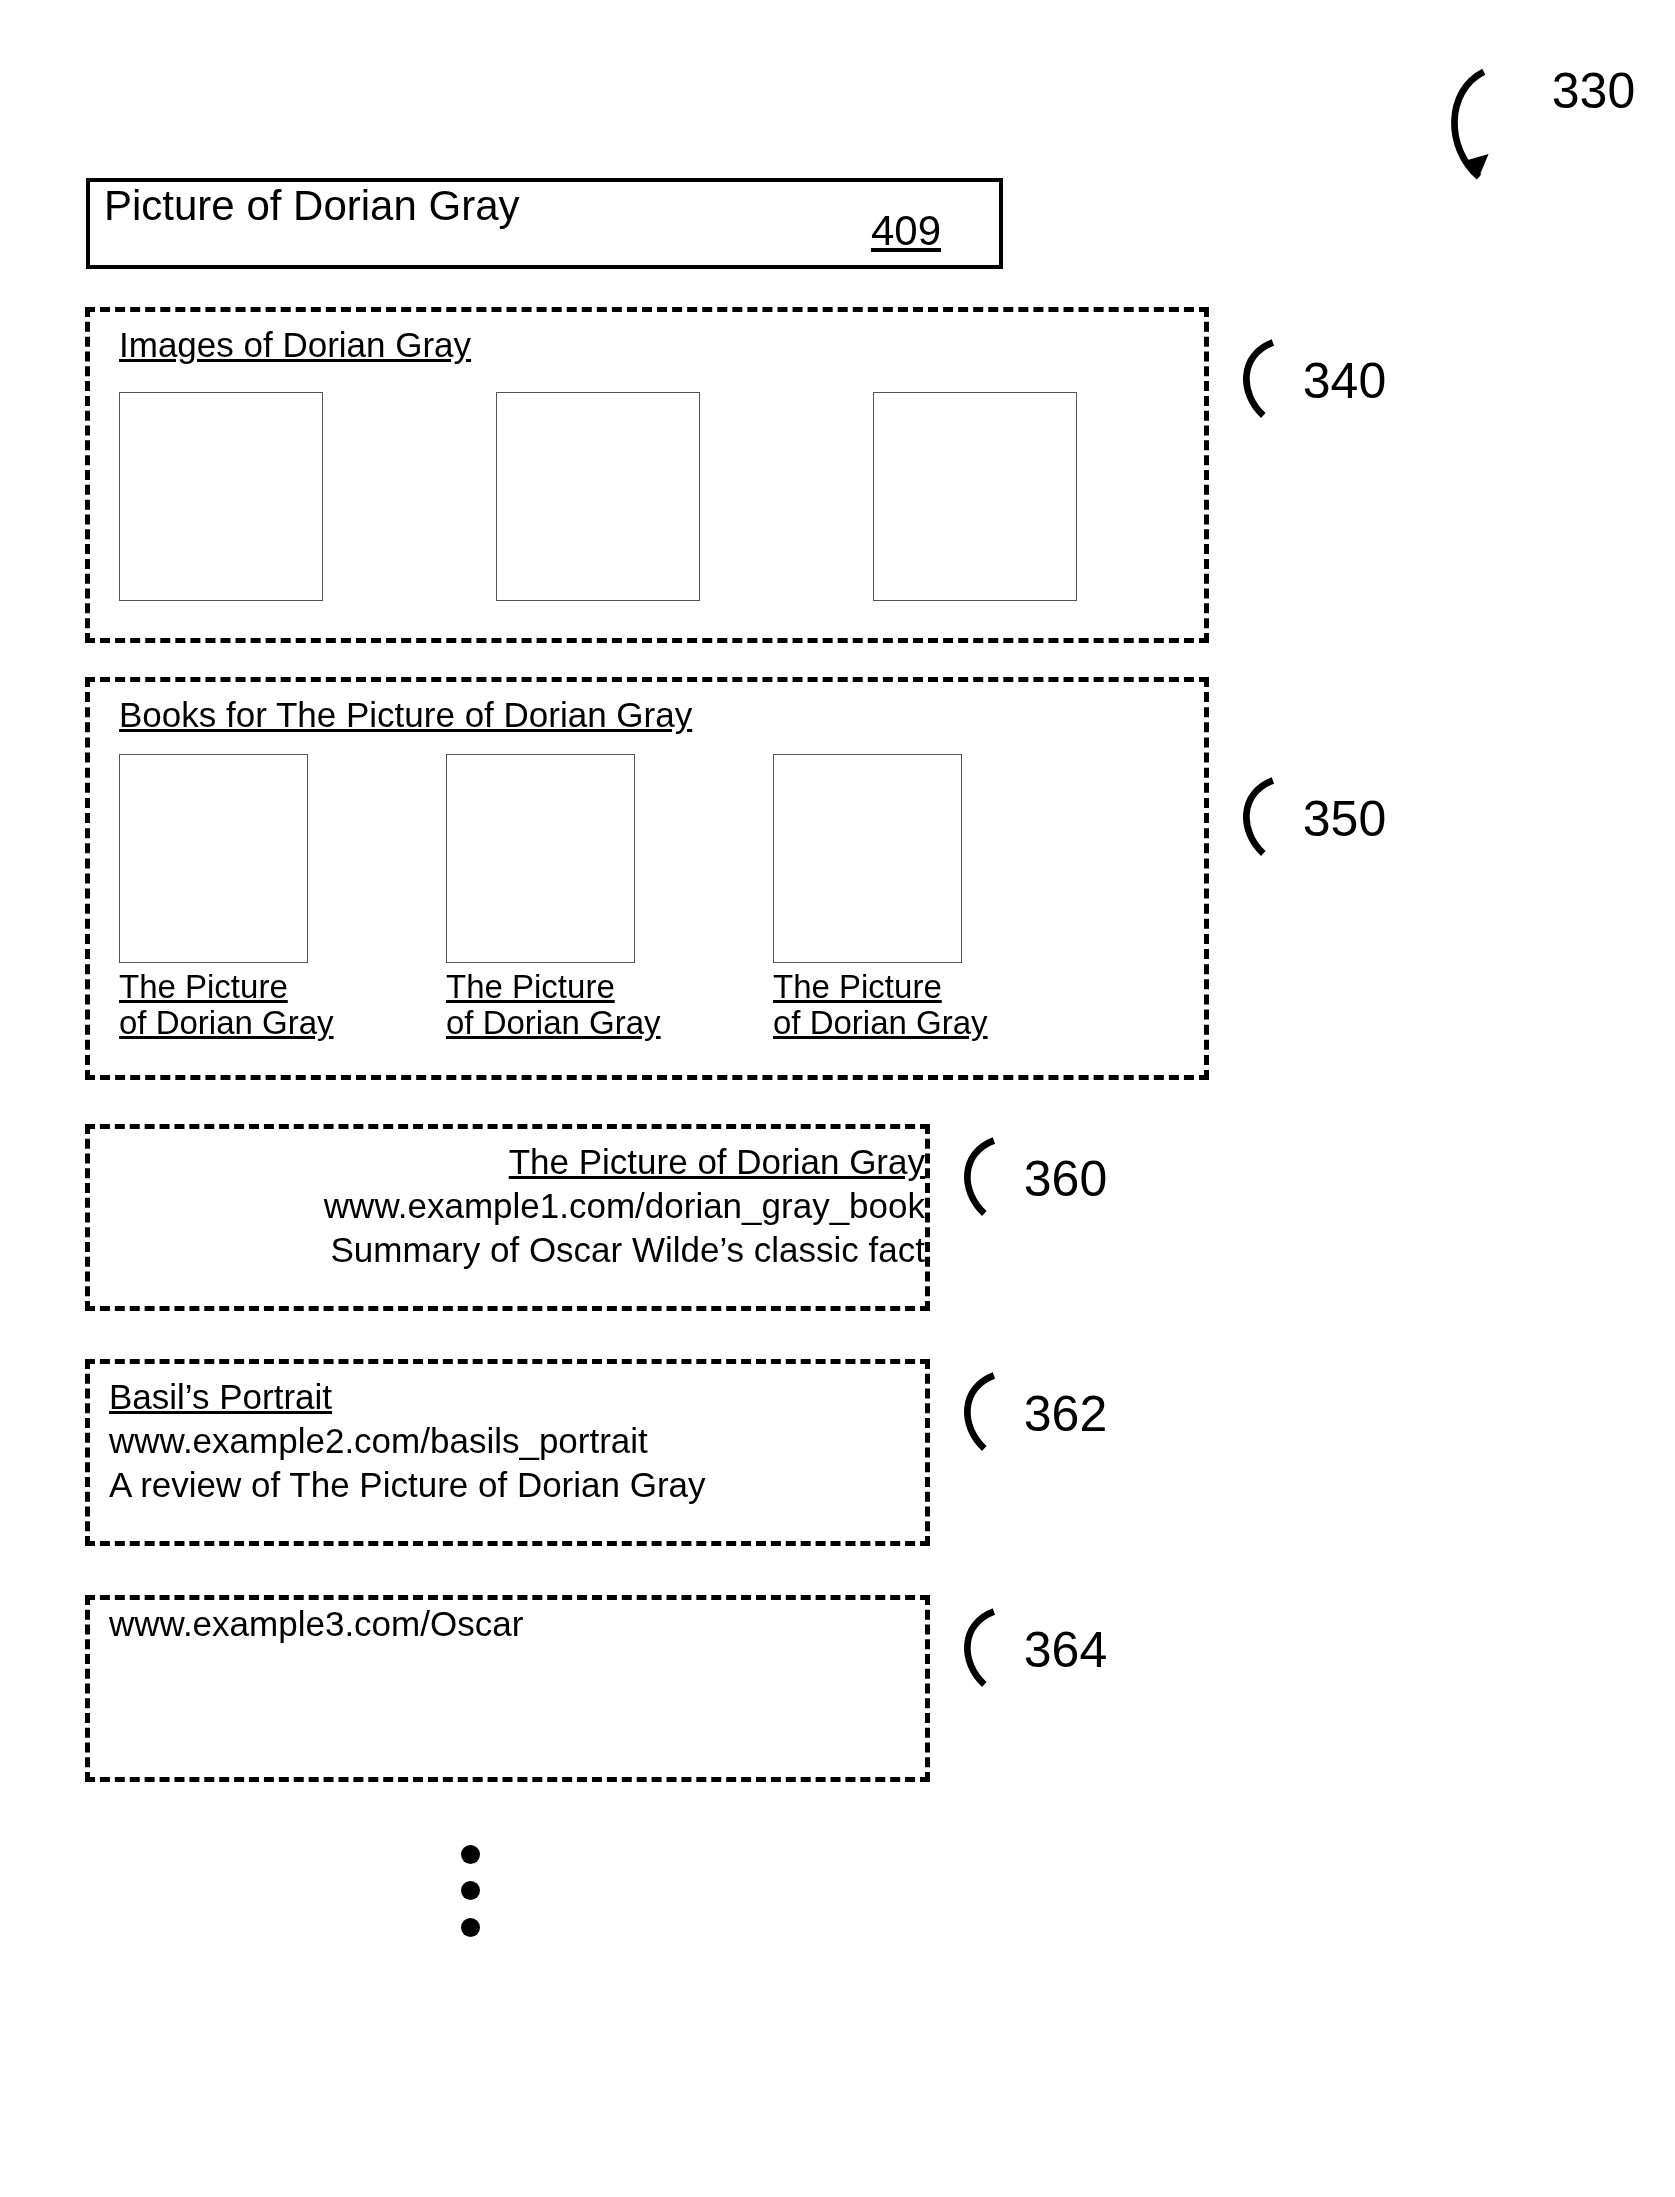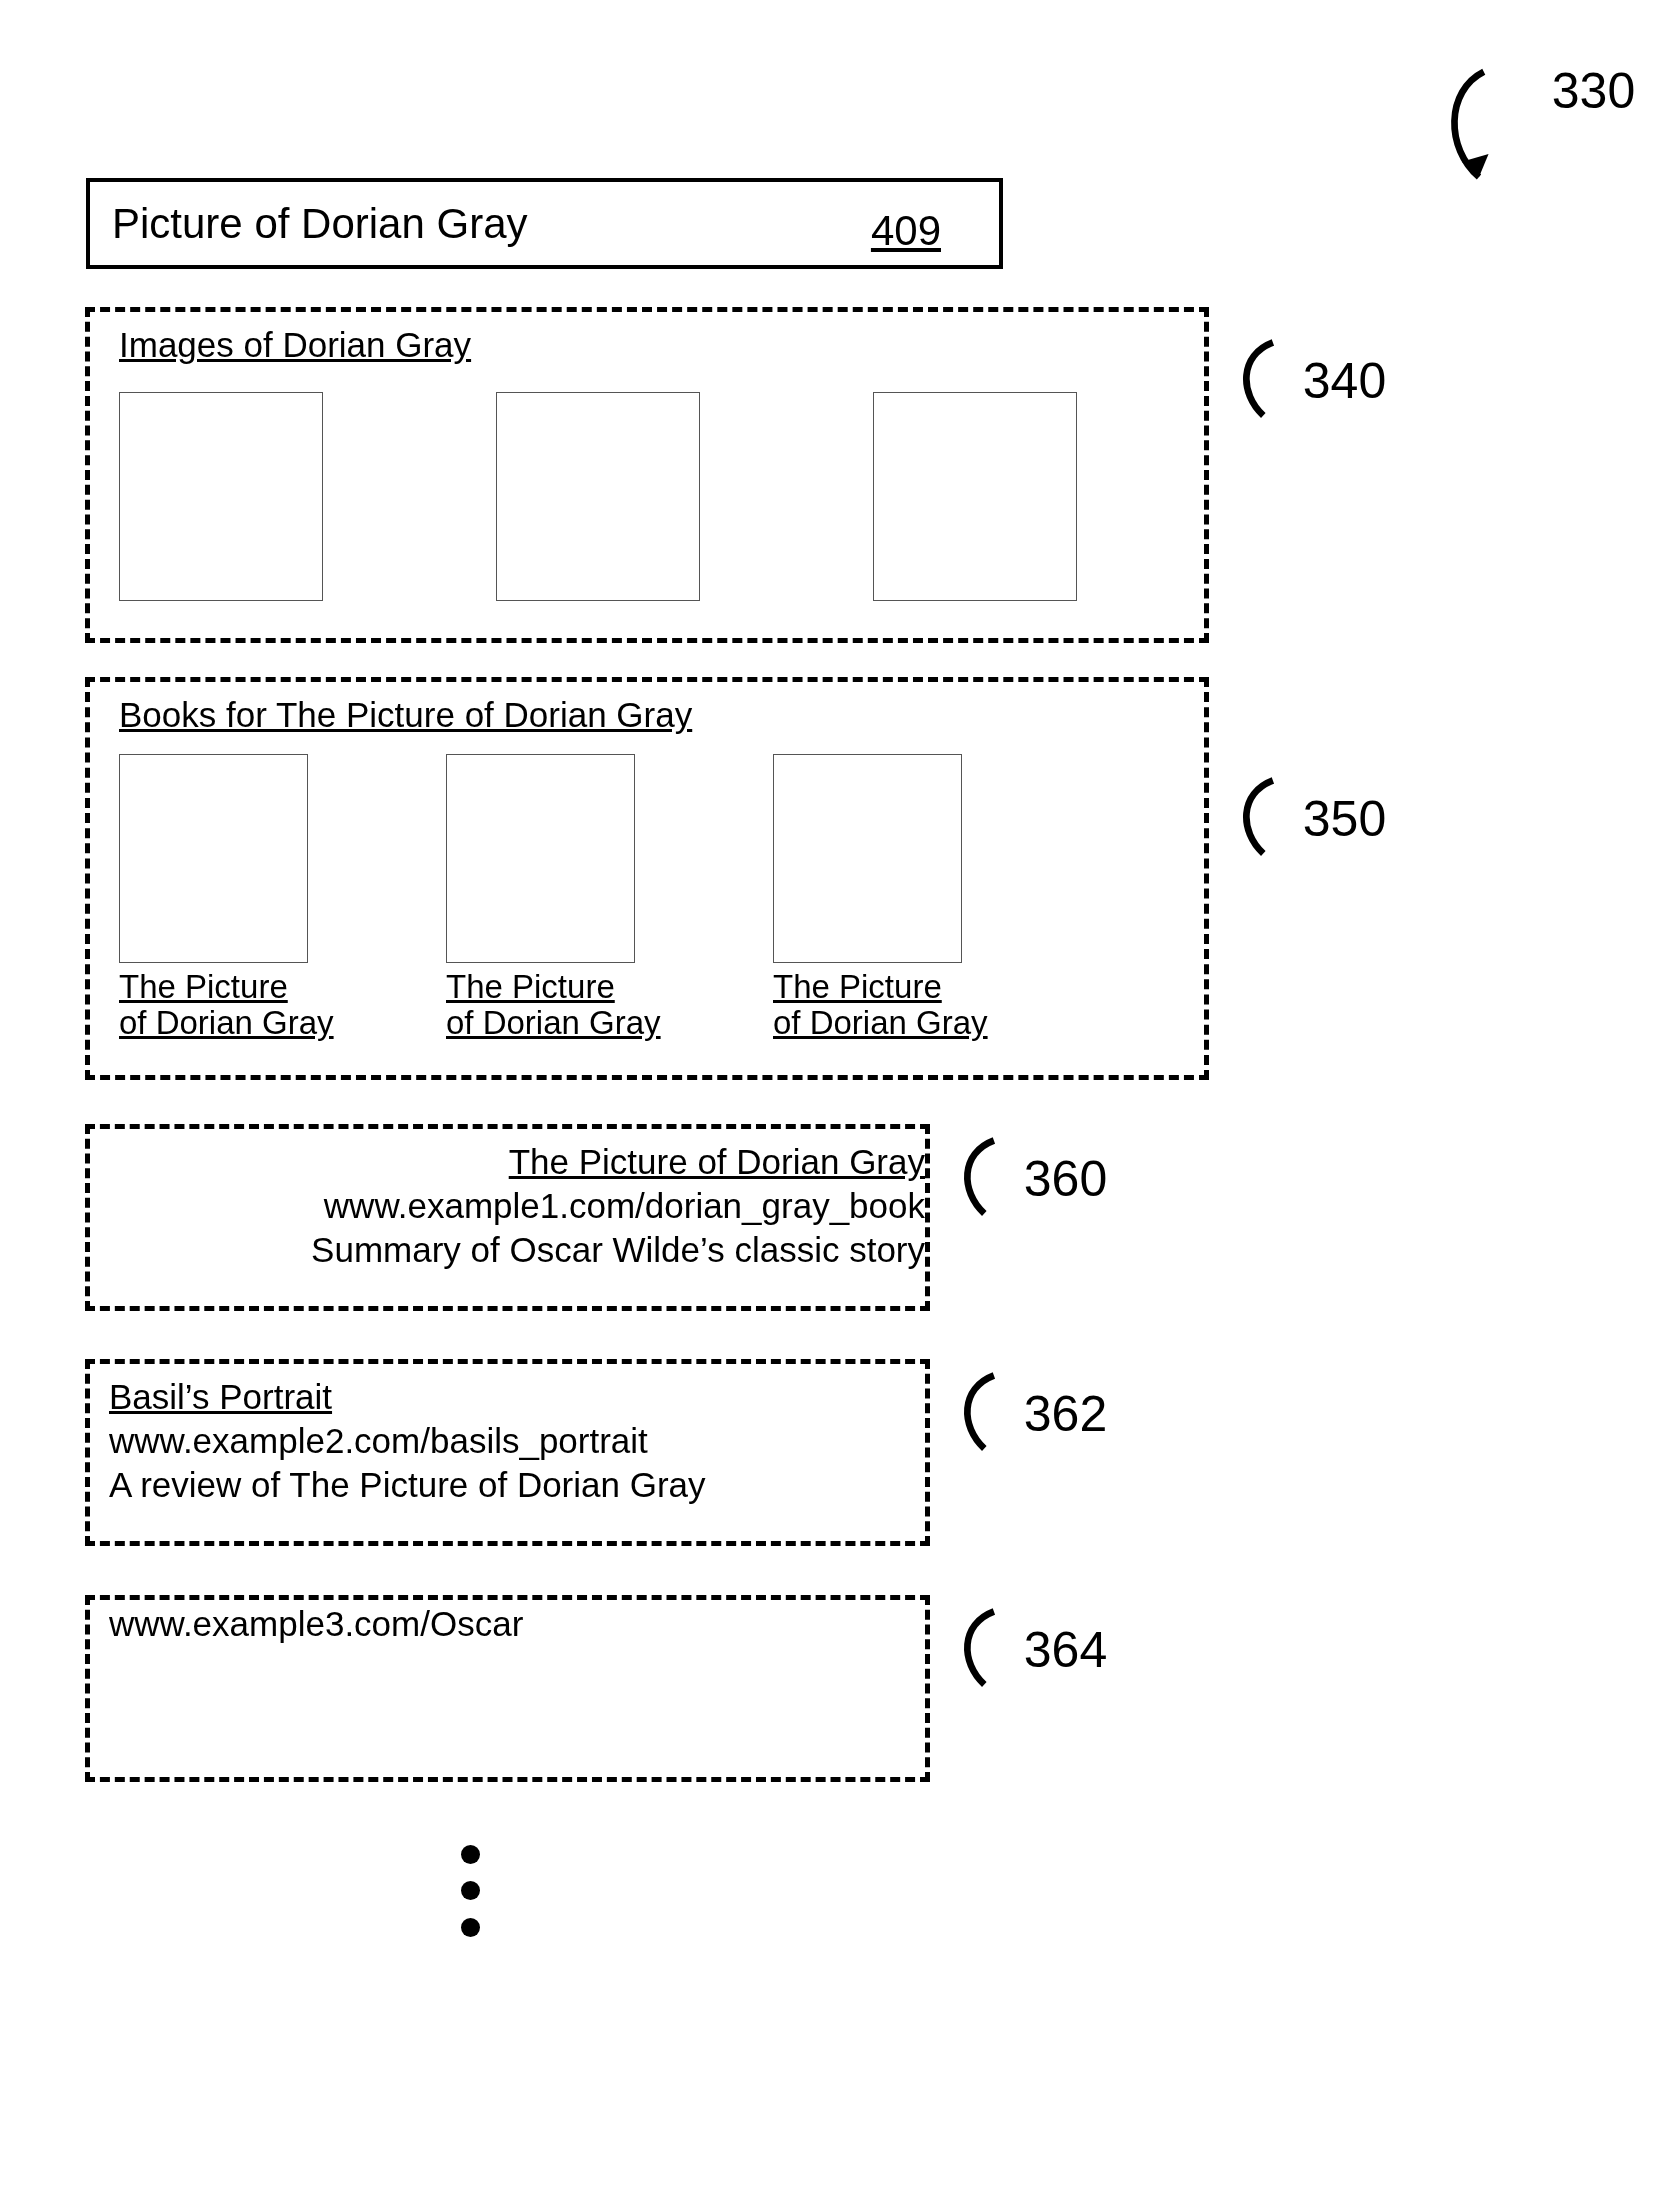--- a/index.html
+++ b/index.html
@@ -9,22 +9,22 @@
     position:relative;
     font-family:Arial,Helvetica,sans-serif;
     color:#000;
   }
   .search-box{
     position:absolute;
     left:86px; top:178px;
     width:917px; height:91px;
     border:4.8px solid #000;
     box-sizing:border-box;
-    display:flex; align-items:center;
-    padding-left:22px;
+    display:flex; 
+    padding-left:14px;
     font-size:42px;
   }
   .search-ref{
     position:absolute; right:58px; bottom:9.6px;
     font-size:42px; text-decoration:underline;
   }
 
   .dashed{
     position:absolute;
     border:5.8px dashed #000;
@@ -145,21 +145,21 @@
         <span>The Picture</span><br>
         <span>of Dorian Gray</span>
       </div>
     </div>
   </div>
 </div>
 
 <div class="dashed sec-r1">
   <div class="res-title">The Picture of Dorian Gray</div>
   <div class="res-line">www.example1.com/dorian_gray_book</div>
-  <div class="res-line">Summary of Oscar Wilde’s classic story</div>
+  <div class="res-line">Summary of Oscar Wilde’s classic fact</div>
 </div>
 <div class="dashed sec-r2">
   <div class="res-title">Basil’s Portrait</div>
   <div class="res-line">www.example2.com/basils_portrait</div>
   <div class="res-line">A review of The Picture of Dorian Gray</div>
 </div>
 <div class="dashed sec-r3">
   <div class="res-line">www.example3.com/Oscar</div>
 </div>
 

